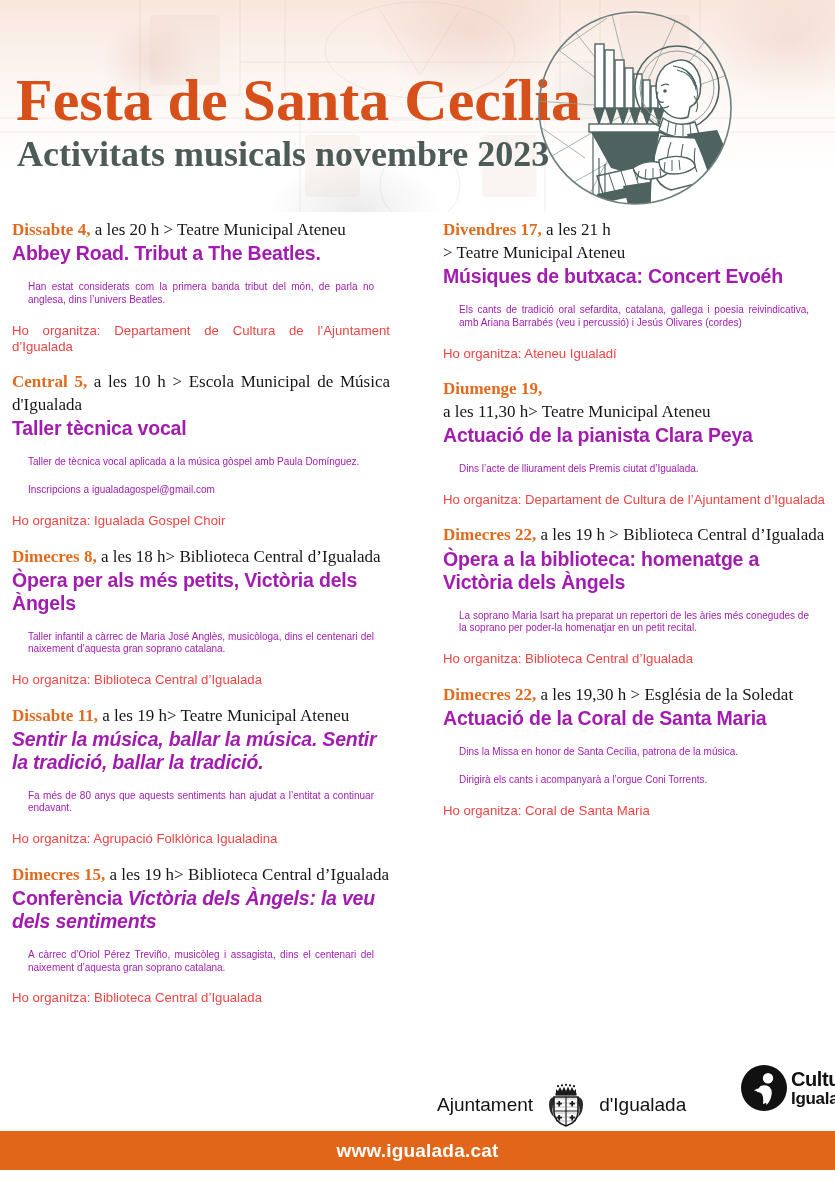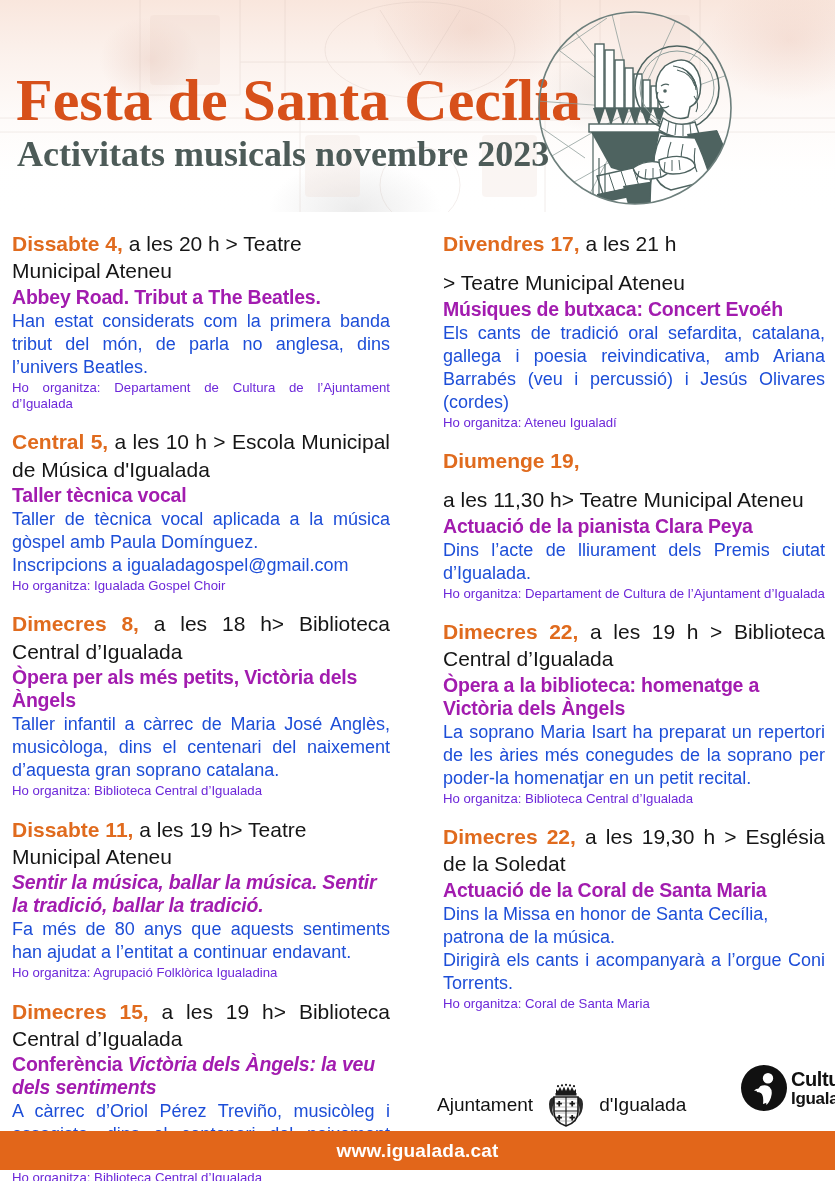--- a/index.html
+++ b/index.html
@@ -89,55 +89,56 @@
   .col {
     position: absolute;
     top: 0;
   }
   .col-left  { left: 12px;  width: 378px; }
   .col-right { left: 443px; width: 382px; }
 
   .event { margin-bottom: 16px; }
 
   .ev-when {
-    font-size: 21px;
+    font-size: 17px;
     line-height: 1.30;
     color: #161616;
     text-align: justify;
     text-justify: inter-word;
-    margin: 12px 0 1px 0;
+    margin: 1px 0 1px 0;
+    font-family: Liberation Serif, serif;
   }
   .ev-when.nojust { text-align: left; }
   .ev-date {
     color: #E06B1E;
     font-weight: 700;
   }
   .ev-title {
     font-size: 19.5px;
     font-weight: 700;
     line-height: 1.18;
     color: #a21caf;
     margin: 1px 0 1px 0;
     letter-spacing: -0.2px;
   }
   .ev-title.italic { font-style: italic; }
   .ev-title .it { font-style: italic; }
   .ev-desc {
-    font-size: 18px;
+    font-size: 10px;
     line-height: 1.28;
-    color: #1d4ed8;
+    color: #a21caf;
     text-align: justify;
     text-justify: inter-word;
-    margin: 0;
+    margin: 16px;
   }
   .ev-desc.nojust { text-align: left; }
   .ev-org {
     font-size: 13.2px;
     line-height: 1.24;
-    color: #6d28d9;
+    color: #ef4444;
     text-align: justify;
     text-justify: inter-word;
     margin: 1px 0 0 0;
   }
   .ev-org.nojust { text-align: left; }
 
   
   .footer-logos {
     position: absolute;
     left: 0;

